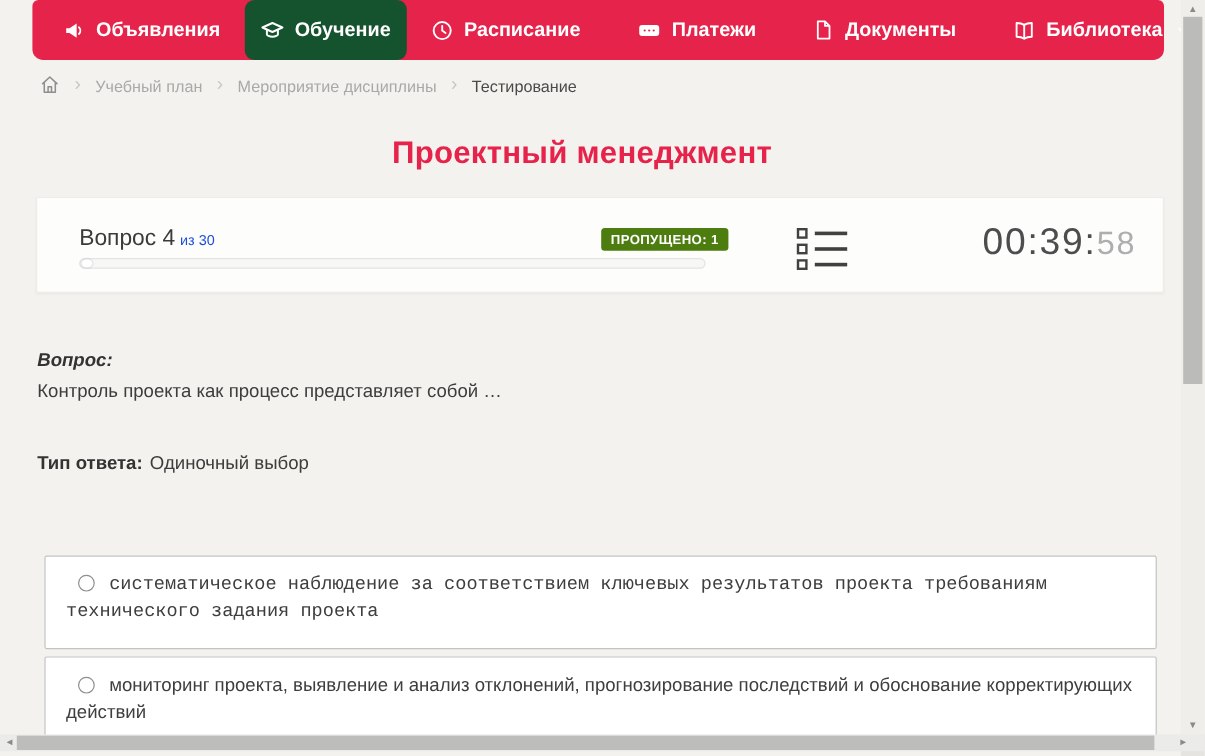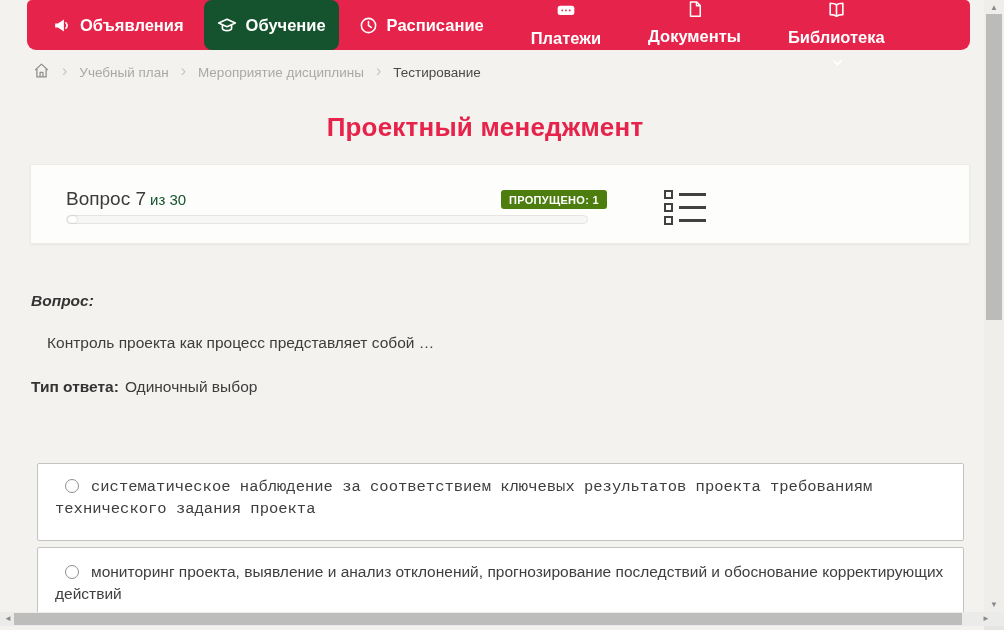--- a/index.html
+++ b/index.html
@@ -14,21 +14,21 @@
   .navbar {
     position:absolute; left:27px; top:0; width:943px; height:50px;
     background:#e6234a; border-radius:5px 5px 9px 9px;
     display:flex; align-items:center; padding:0 12px; gap:7px;
   }
   .nav-item {
     display:flex; align-items:center; gap:9px; height:100%;
     padding:0 13px; color:#fff; font-weight:bold; font-size:16.5px;
     white-space:nowrap; cursor:pointer;
   }
-  .nav-item.spaced { margin-left:14px;flex-direction:column; }
+  .nav-item.spaced { margin-left:14px; }
   .nav-item.active { background:#14532d; border-radius:8px; }
   .nav-item svg { display:block; }
   .chev { margin-left:2px; }
 
   
   .breadcrumb {
     position:absolute; left:33px; top:63px; height:18px;
     display:flex; align-items:center; gap:12px;
     font-size:13.5px; color:#a9a9a9;
   }
@@ -43,21 +43,21 @@
     letter-spacing:0.2px;
   }
 
   
   .quiz-card {
     position:absolute; left:30px; top:164px; width:940px; height:80px;
     background:#fdfdfc; border:1px solid #edecea;
     box-shadow:0 1px 2px rgba(0,0,0,0.05);
   }
   .q-label { position:absolute; left:35px; top:23px; font-size:19px; color:#3b3b3b; }
-  .q-total { font-size:15px; color:#14532d; margin-left:4px; }
+  .q-total { font-size:12px; color:#1d4ed8; margin-left:4px; }
   .skip-badge {
     position:absolute; left:470px; top:25px;
     background:#4d7c0f; color:#fff; font-size:11px; font-weight:bold;
     padding:4px 8px 3px; border-radius:3px; letter-spacing:0.3px;
   }
   .progress-track {
     position:absolute; left:35px; top:50px; width:522px; height:9px;
     background:#f7f7f6; border:1px solid #e4e4e2; border-radius:6px;
   }
   .progress-knob {
@@ -73,21 +73,21 @@
     font-size:31px; color:#4d4d4d; letter-spacing:1.5px; font-weight:normal;
   }
   .timer .sec { color:#aeaeae; font-size:27px; }
 
   
   .q-heading {
     position:absolute; left:31px; top:292px; margin:0;
     font-size:15.5px; font-weight:bold; font-style:italic; color:#333;
   }
   .q-text {
-    position:absolute; left:31px; top:318px; margin:16px;
+    position:absolute; left:31px; top:318px; margin:0;
     font-size:15.5px; color:#3d3d3d;
   }
   .q-type { position:absolute; left:31px; top:378px; margin:0; font-size:15.5px; color:#3d3d3d; }
   .q-type .lbl { font-weight:bold; color:#333; margin-right:6px; }
 
   
   .option {
     position:absolute; left:37px; width:927px; height:78px;
     background:#ffffff; border:1px solid #c3c3c3; border-radius:2px;
     padding:13px 16px 0 17px; font-size:15.5px; line-height:21.5px;
@@ -200,40 +200,43 @@
   <span class="crumb-sep">›</span>
   <span class="crumb">Мероприятие дисциплины</span>
   <span class="crumb-sep">›</span>
   <span class="crumb current">Тестирование</span>
 </div>
 
 <h1 class="page-title">Проектный менеджмент</h1>
 
 <section class="quiz-card">
   <div class="q-label">
-    <span>Вопрос 7</span><span class="q-total">из 30</span>
+    <span>Вопрос 4</span><span class="q-total">из 30</span>
   </div>
   <div class="skip-badge">ПРОПУЩЕНО: 1</div>
   <div class="progress-track">
     <div class="progress-knob"></div>
   </div>
   <div class="qlist-icon">
     <div class="qlist-row">
         <span class="qlist-sq"></span>
         <span class="qlist-ln"></span>
       </div>
     <div class="qlist-row">
         <span class="qlist-sq"></span>
         <span class="qlist-ln"></span>
       </div>
     <div class="qlist-row">
         <span class="qlist-sq"></span>
         <span class="qlist-ln"></span>
       </div>
   </div>
+  <div class="timer">
+    <span>00:39:</span><span class="sec">58</span>
+  </div>
 </section>
 
 <p class="q-heading">Вопрос:</p>
 <p class="q-text">Контроль проекта как процесс представляет собой …</p>
 <p class="q-type">
   <span class="lbl">Тип ответа:</span><span>Одиночный выбор</span>
 </p>
 
 <label class="option o1">
   <span class="radio"></span><span>систематическое наблюдение за соответствием ключевых результатов проекта требованиям технического задания проекта</span>

